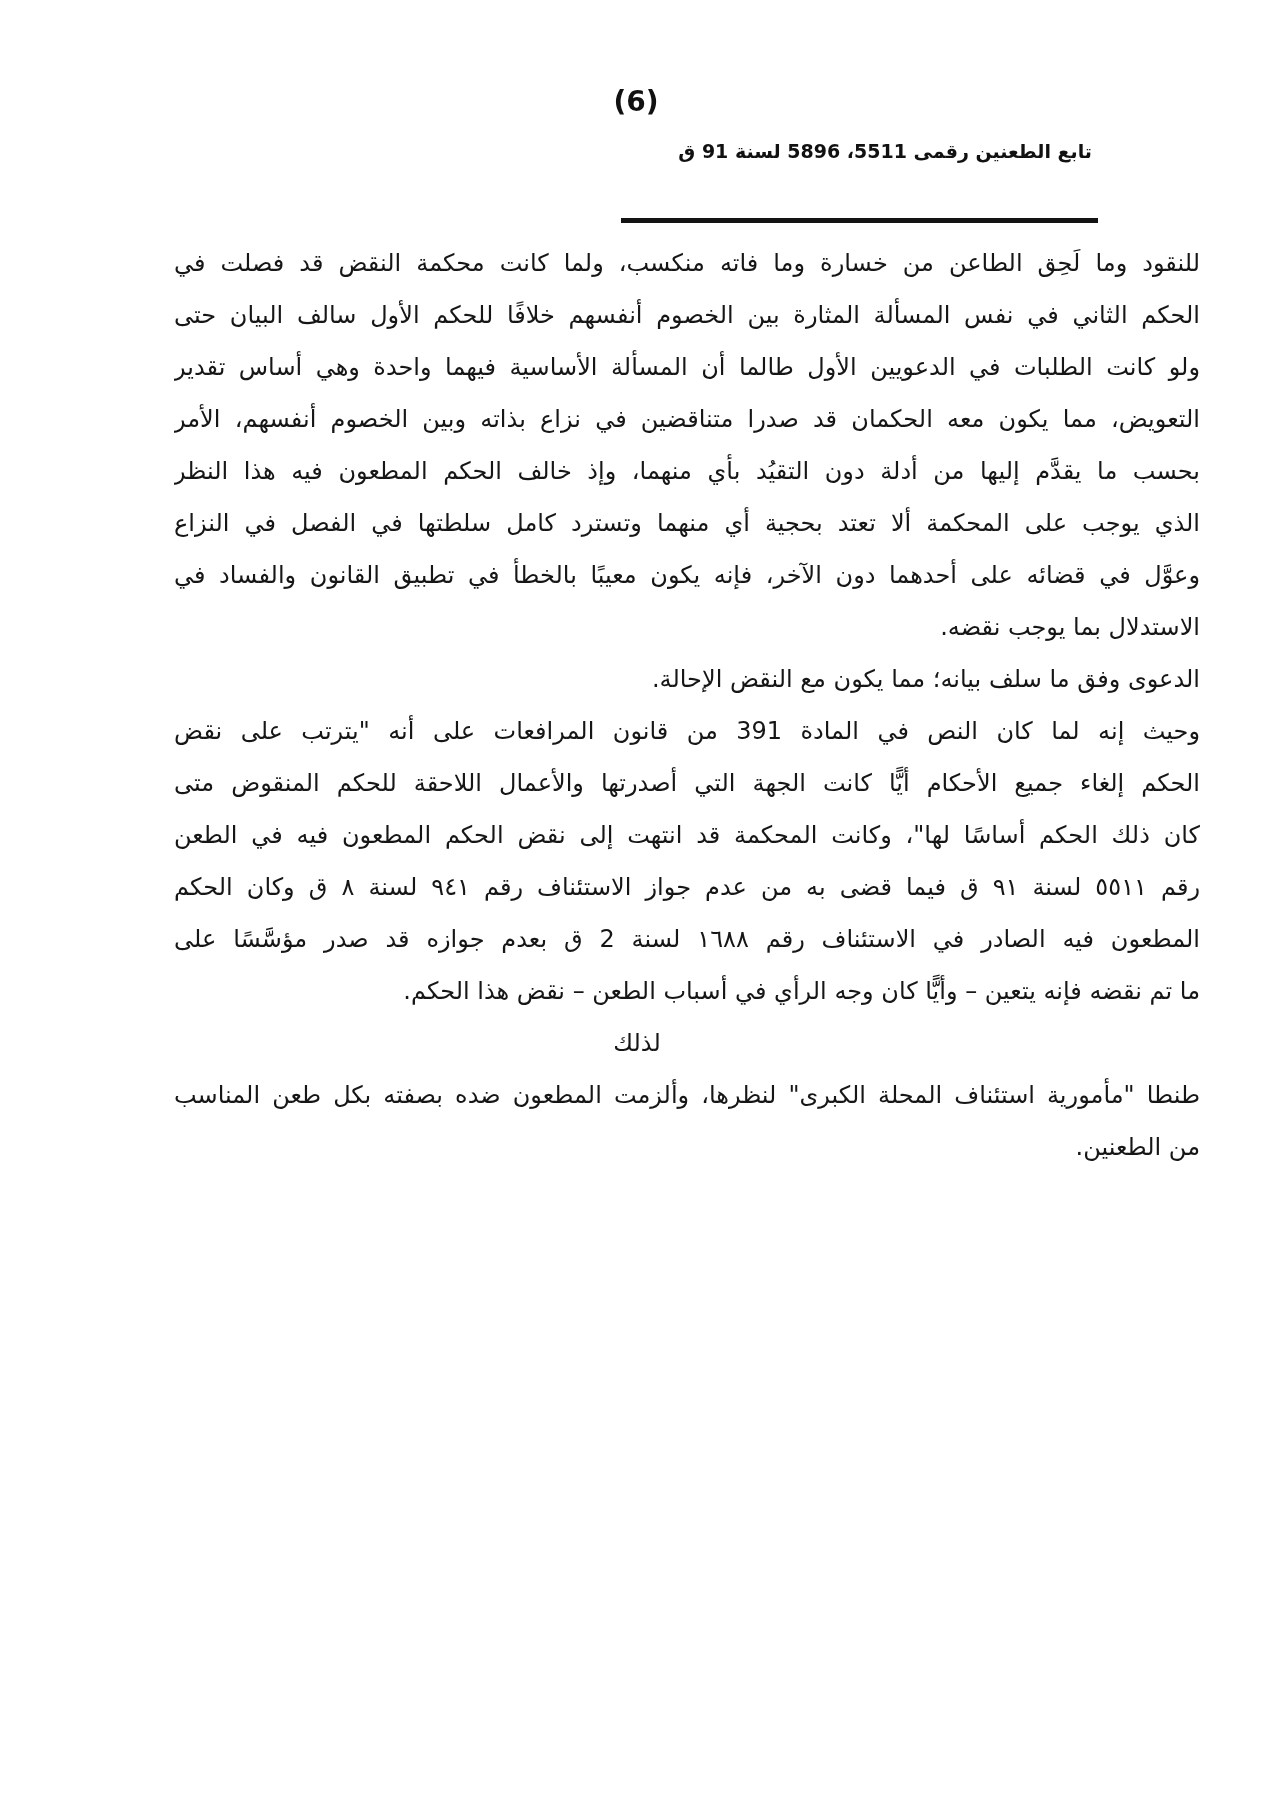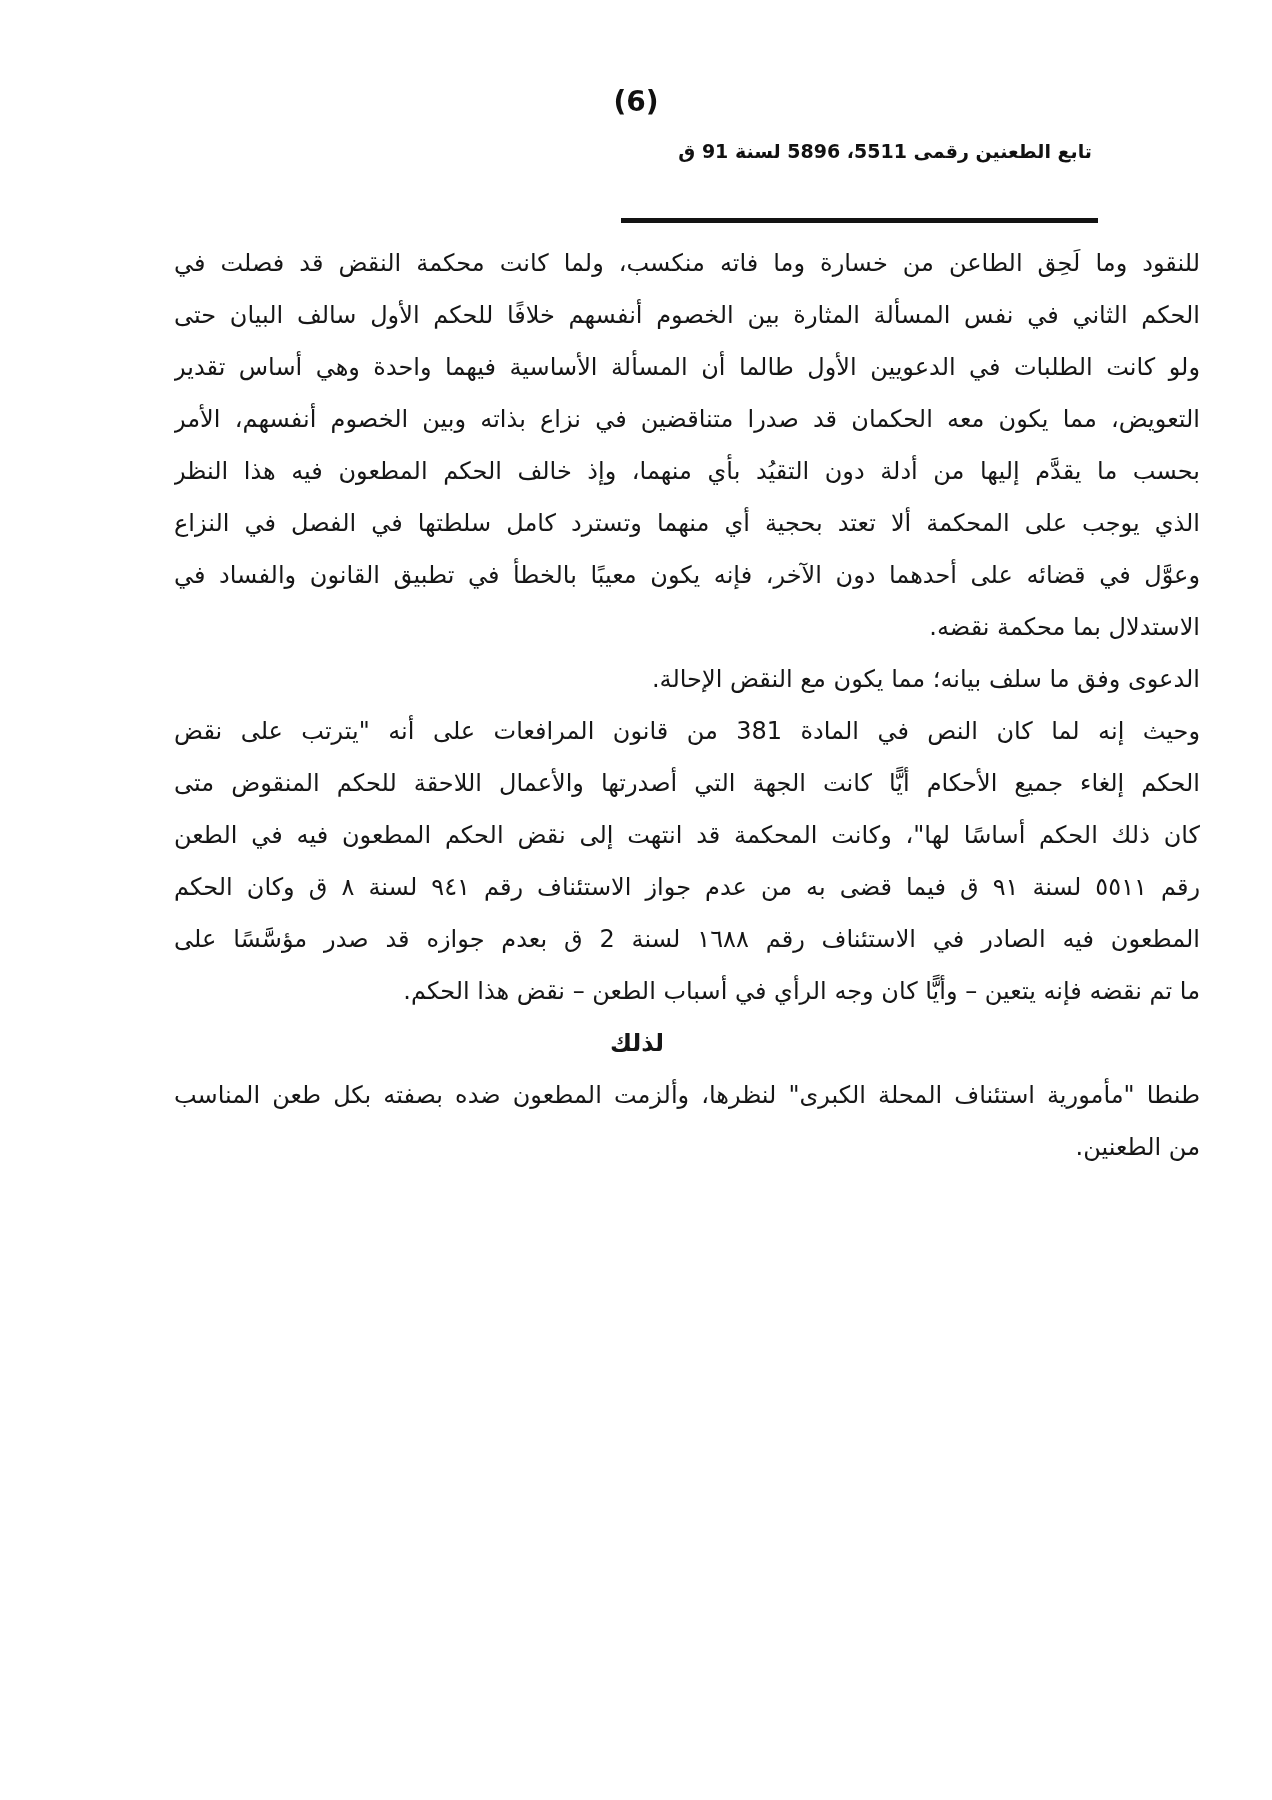--- a/index.html
+++ b/index.html
@@ -65,21 +65,21 @@
   }
   .ln.just::after {
     content: "";
     display: inline-block;
     width: 100%;
     height: 0;
     vertical-align: top;
   }
   .ln.head {
     text-align: center;
-    font-weight: bold;
+    font-weight: normal;
     transform: translateX(-50px);
   }
 </style>
 </head>
 <body>
 
 <div class="sheet">
 
   <div class="pagenum">(6)</div>
 
@@ -89,25 +89,25 @@
 
   <div class="doc-body">
 
     <div class="ln just">للنقود وما لَحِق الطاعن من خسارة وما فاته منكسب، ولما كانت محكمة النقض قد فصلت في</div>
     <div class="ln just">الحكم الثاني في نفس المسألة المثارة بين الخصوم أنفسهم خلافًا للحكم الأول سالف البيان حتى</div>
     <div class="ln just">ولو كانت الطلبات في الدعويين الأول طالما أن المسألة الأساسية فيهما واحدة وهي أساس تقدير</div>
     <div class="ln just">التعويض، مما يكون معه الحكمان قد صدرا متناقضين في نزاع بذاته وبين الخصوم أنفسهم، الأمر</div>
     <div class="ln just">بحسب ما يقدَّم إليها من أدلة دون التقيُد بأي منهما، وإذ خالف الحكم المطعون فيه هذا النظر</div>
     <div class="ln just">الذي يوجب على المحكمة ألا تعتد بحجية أي منهما وتسترد كامل سلطتها في الفصل في النزاع</div>
     <div class="ln just">وعوَّل في قضائه على أحدهما دون الآخر، فإنه يكون معيبًا بالخطأ في تطبيق القانون والفساد في</div>
-    <div class="ln end">الاستدلال بما محكمة نقضه.</div>
+    <div class="ln end">الاستدلال بما يوجب نقضه.</div>
 
     <div class="ln end">الدعوى وفق ما سلف بيانه؛ مما يكون مع النقض الإحالة.</div>
 
-    <div class="ln just">وحيث إنه لما كان النص في المادة 381 من قانون المرافعات على أنه "يترتب على نقض</div>
+    <div class="ln just">وحيث إنه لما كان النص في المادة 391 من قانون المرافعات على أنه "يترتب على نقض</div>
     <div class="ln just">الحكم إلغاء جميع الأحكام أيًّا كانت الجهة التي أصدرتها والأعمال اللاحقة للحكم المنقوض متى</div>
     <div class="ln just">كان ذلك الحكم أساسًا لها"، وكانت المحكمة قد انتهت إلى نقض الحكم المطعون فيه في الطعن</div>
     <div class="ln just">رقم ٥٥١١ لسنة ٩١ ق فيما قضى به من عدم جواز الاستئناف رقم ٩٤١ لسنة ٨ ق وكان الحكم</div>
     <div class="ln just">المطعون فيه الصادر في الاستئناف رقم ١٦٨٨ لسنة 2 ق بعدم جوازه قد صدر مؤسَّسًا على</div>
     <div class="ln end">ما تم نقضه فإنه يتعين – وأيًّا كان وجه الرأي في أسباب الطعن – نقض هذا الحكم.</div>
 
     <div class="ln head">لذلك</div>
 
     <div class="ln just">طنطا "مأمورية استئناف المحلة الكبرى" لنظرها، وألزمت المطعون ضده بصفته بكل طعن المناسب</div>
     <div class="ln end">من الطعنين.</div>

